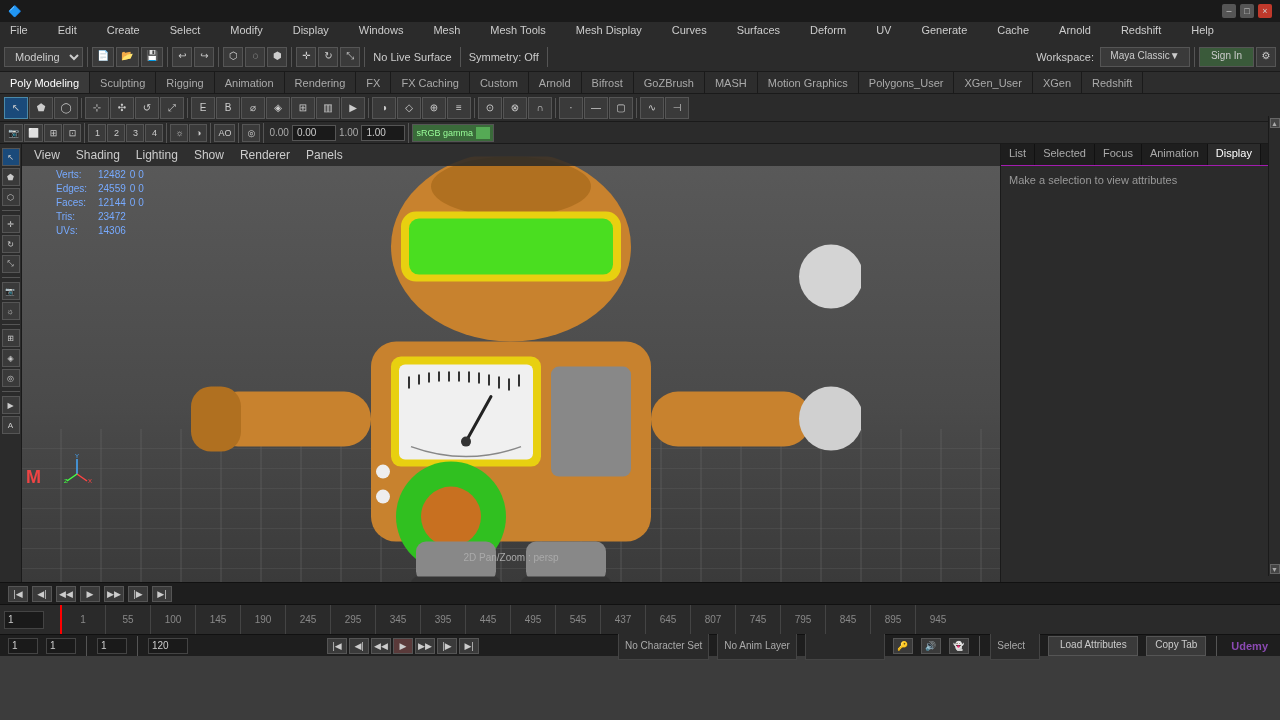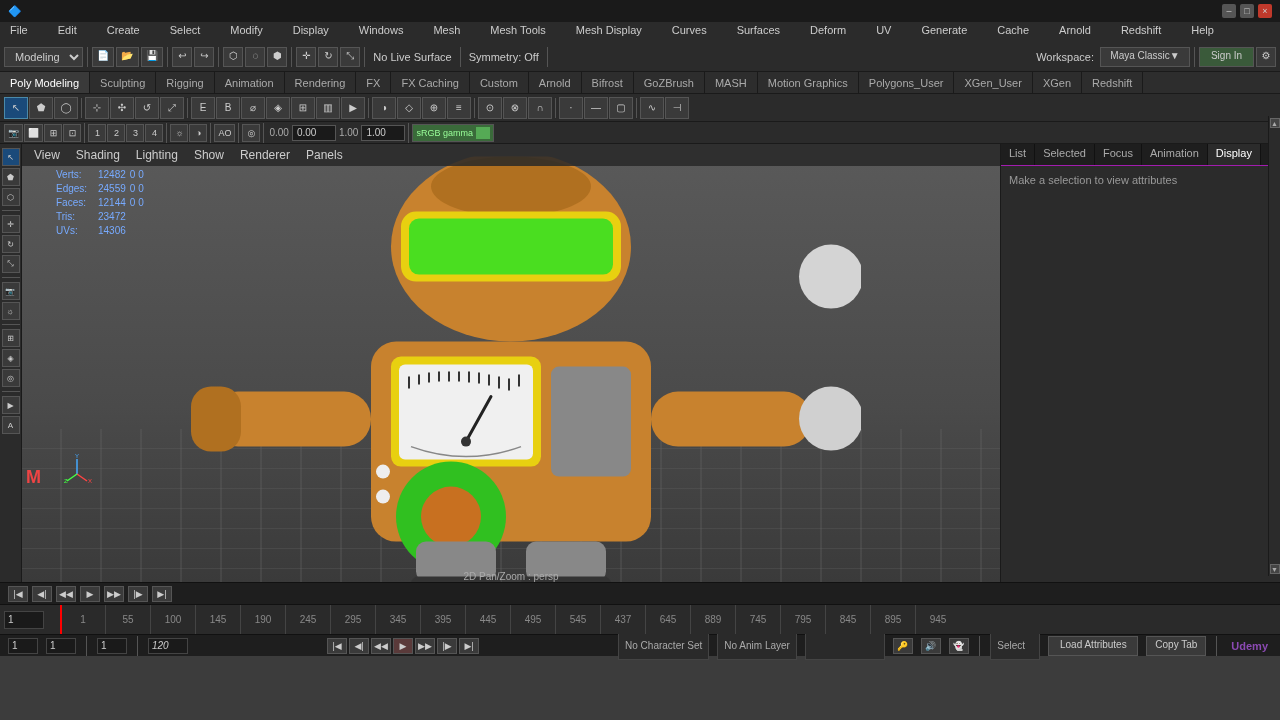--- a/index.html
+++ b/index.html
@@ -91,21 +91,21 @@
     #viewport-stats {
       position: absolute; top: 24px; left: 22px; z-index: 10;
       font-size: 10px; color: #7af; margin-left: 12px;
     }
     #viewport-stats div { display: flex; gap: 4px; line-height: 14px; }
     #viewport-stats .stat-label { color: #7af; width: 38px; }
     #viewport-stats .stat-val { color: #7af; }
 
     
     #viewport-bottom-label {
-      position: absolute; bottom: 0; left: 50%; transform: translateX(-50%);
+      position: absolute; bottom: 19px; left: 50%; transform: translateX(-50%);
       color: #aaa; font-size: 10px; z-index: 10;
     }
 
     
     #robot-scene {
       position: absolute; top: 0; left: 0; right: 0; bottom: 0;
       background: linear-gradient(180deg, #5a5a5a 0%, #4a4a4a 60%, #3a3a3a 100%);
       display: flex; align-items: center; justify-content: center;
       overflow: hidden;
     }
@@ -548,39 +548,39 @@
       <div class="tl-num">190</div>
       <div class="tl-num">245</div>
       <div class="tl-num">295</div>
       <div class="tl-num">345</div>
       <div class="tl-num">395</div>
       <div class="tl-num">445</div>
       <div class="tl-num">495</div>
       <div class="tl-num">545</div>
       <div class="tl-num">437</div>
       <div class="tl-num">645</div>
-      <div class="tl-num">889</div>
+      <div class="tl-num">807</div>
       <div class="tl-num">745</div>
       <div class="tl-num">795</div>
       <div class="tl-num">845</div>
       <div class="tl-num">895</div>
       <div class="tl-num">945</div>
     </div>
 
     <div style="position:absolute;left:0;top:0;bottom:0;width:2px;background:#f00;z-index:5;"></div>
   </div>
 </div>
 
 <div id="statusbar">
   <input value="1" style="width: 30px; background: rgb(26, 26, 26); border: 1px solid rgb(68, 68, 68); color: rgb(204, 204, 204); font-size: 10px; padding: 1px 3px; height: 16px;">
   <input value="1" style="width: 30px; background: rgb(26, 26, 26); border: 1px solid rgb(68, 68, 68); color: rgb(204, 204, 204); font-size: 10px; padding: 1px 3px; height: 16px;">
   <div class="tb-sep"></div>
   <input value="1" style="width: 30px; background: rgb(26, 26, 26); border: 1px solid rgb(68, 68, 68); color: rgb(204, 204, 204); font-size: 10px; padding: 1px 3px; height: 16px;">
   <div class="tb-sep"></div>
-  <input value="120" style="width: 40px; background: rgb(26, 26, 26); border: 1px solid rgb(68, 68, 68); color: rgb(204, 204, 204); font-size: 10px; padding: 6px 3px; height: 16px; font-style: italic;">
+  <input value="120" style="width: 40px; background: rgb(26, 26, 26); border: 1px solid rgb(68, 68, 68); color: rgb(204, 204, 204); font-size: 10px; padding: 6px 3px; height: 16px;">
   <div style="flex:1;"></div>
 
   <div style="display:flex;align-items:center;gap:2px;">
     <div class="pb-btn">|◀</div>
     <div class="pb-btn">◀|</div>
     <div class="pb-btn">◀◀</div>
     <div class="pb-btn" style="background:#5a3a3a;">▶</div>
     <div class="pb-btn">▶▶</div>
     <div class="pb-btn">|▶</div>
     <div class="pb-btn">▶|</div>

